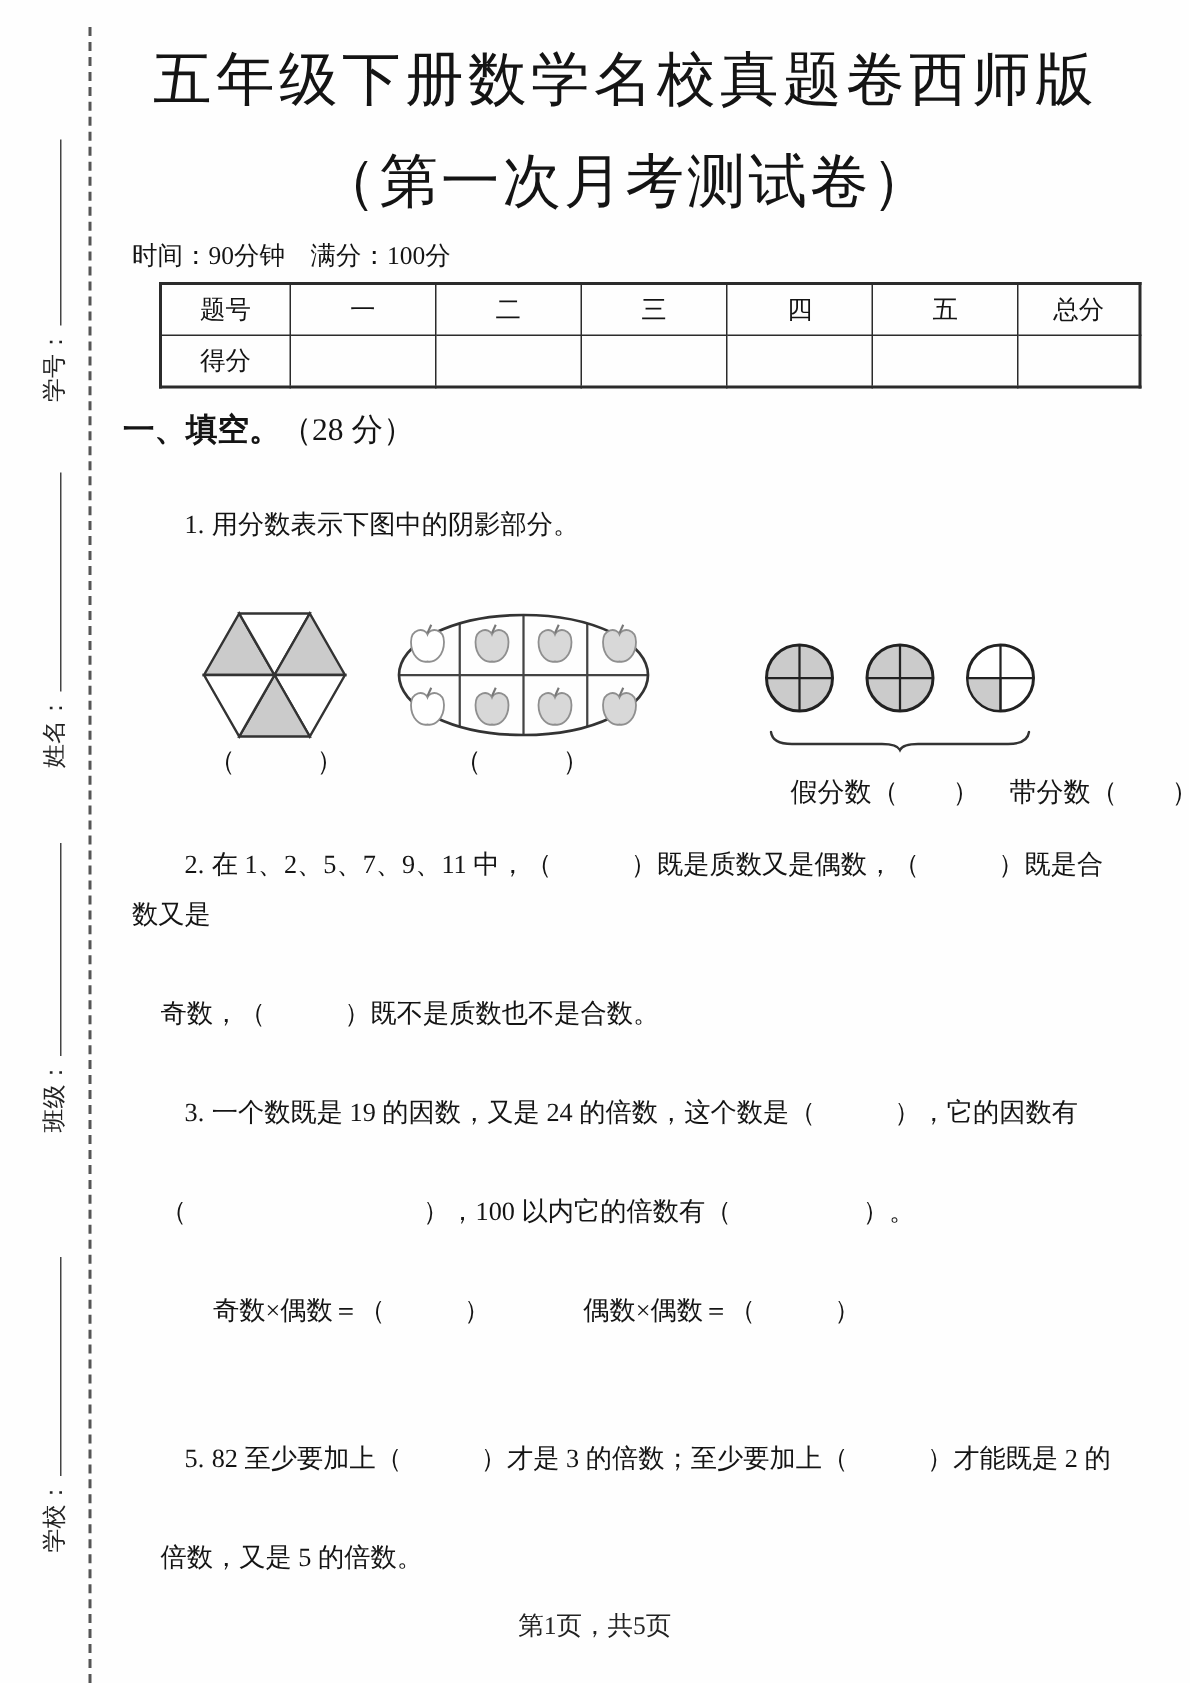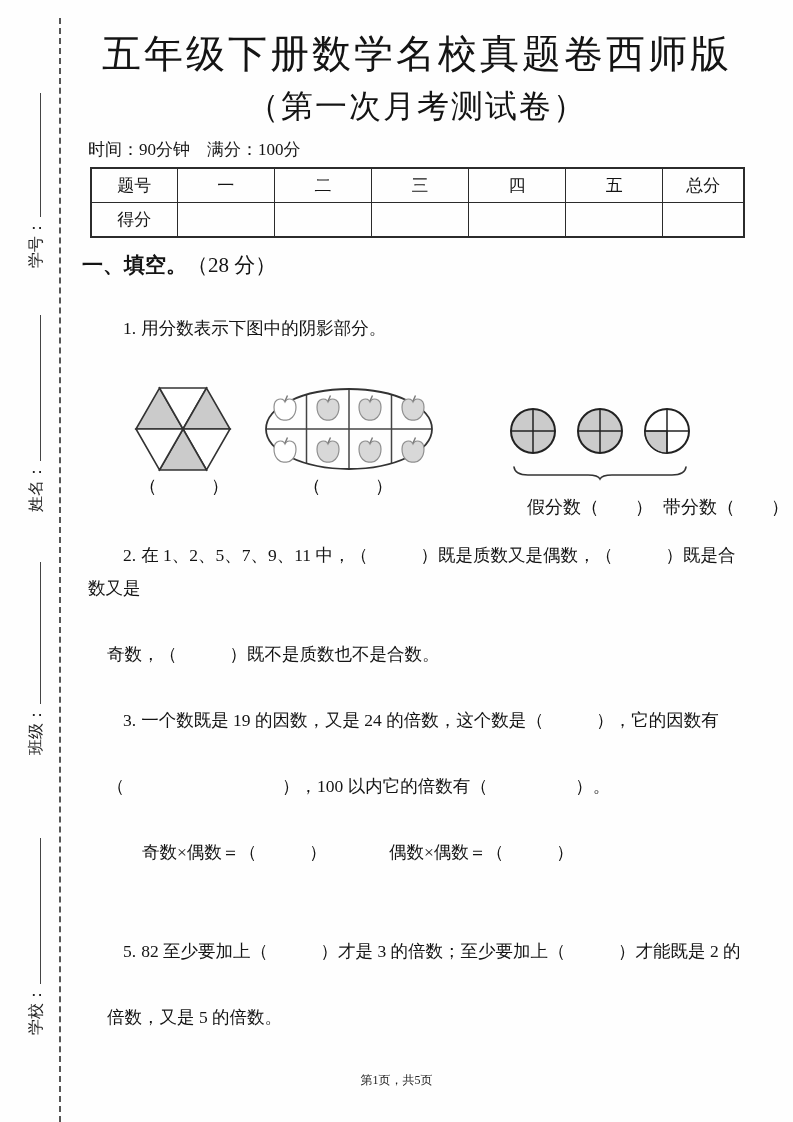--- a/index.html
+++ b/index.html
@@ -32,29 +32,29 @@
   .f2{top:512px;} .f2 .s-line{width:146px;}
   .f3{top:755px;} .f3 .s-line{width:142px;}
   .f4{top:1035px;} .f4 .s-line{width:146px;}
   
   .content{position:absolute;left:88px;top:0;width:658px;}
   .title{
     margin:30px 0 0 0;text-align:center;
     font-size:39px;font-weight:400;letter-spacing:3px;line-height:1.25;
   }
   .subtitle{
-    margin:8px 0 0 0;text-align:center;
-    font-size:32px;font-weight:500;letter-spacing:2px;line-height:1.2;
+    margin:20px 0 0 0;text-align:center;
+    font-size:39px;font-weight:500;letter-spacing:2px;line-height:1.2;
   }
   .meta{
     margin:13px 4px 0 0;text-align:left;font-size:17px;
   }
   
   table.score{
-    border-collapse:collapse;margin:6px 0 0 2px;
+    border-collapse:collapse;margin:6px 0 0 18px;
     width:655px;table-layout:fixed;
     border:2px solid #2b2b2b;
     font-size:17px;
   }
   table.score td{
     border:1.3px solid #2b2b2b;height:33px;text-align:center;padding:0;
   }
   td.c0{width:13.4%;} td.c1,td.c2,td.c3,td.c4,td.c5{width:15.2%;} td.c6{width:12.6%;}
   
   .sec-heading{margin:13px 0 0 -6px;font-size:21px;}
@@ -68,29 +68,29 @@
   
   .fig-wrap{position:relative;height:124px;margin-top:4px;}
   .fig-hex{position:absolute;left:46px;top:4px;}
   .fig-ellipse{position:absolute;left:176px;top:5px;}
   .fig-circles{position:absolute;left:421px;top:24px;}
   .fig-brace{position:absolute;left:424px;top:84px;}
   .fig-label{position:absolute;top:92px;font-size:18px;white-space:pre;}
   .fl1{left:40px;width:112px;text-align:center;}
   .fl2{left:192px;width:136px;text-align:center;}
   .fl3{left:394px;}
-  .fl3 .part{margin-right:10px;text-align:center;}
+  .fl3 .part{margin-right:20px;text-align:center;}
   .shaded{fill:#cbcbcb;}
   .unshaded{fill:#ffffff;}
   use.ap-w{fill:#ffffff;}
   use.ap-g{fill:#d8d8d8;}
   
   .footer{
     position:absolute;left:0;right:0;top:1072px;
-    text-align:center;font-size:12px;color:#222;
+    text-align:center;font-size:17px;color:#222;
   }
 </style>
 </head>
 <body>
 
 <div class="page">
 
   <div class="fold-line"></div>
 
   <div class="sidebar-field f1">

